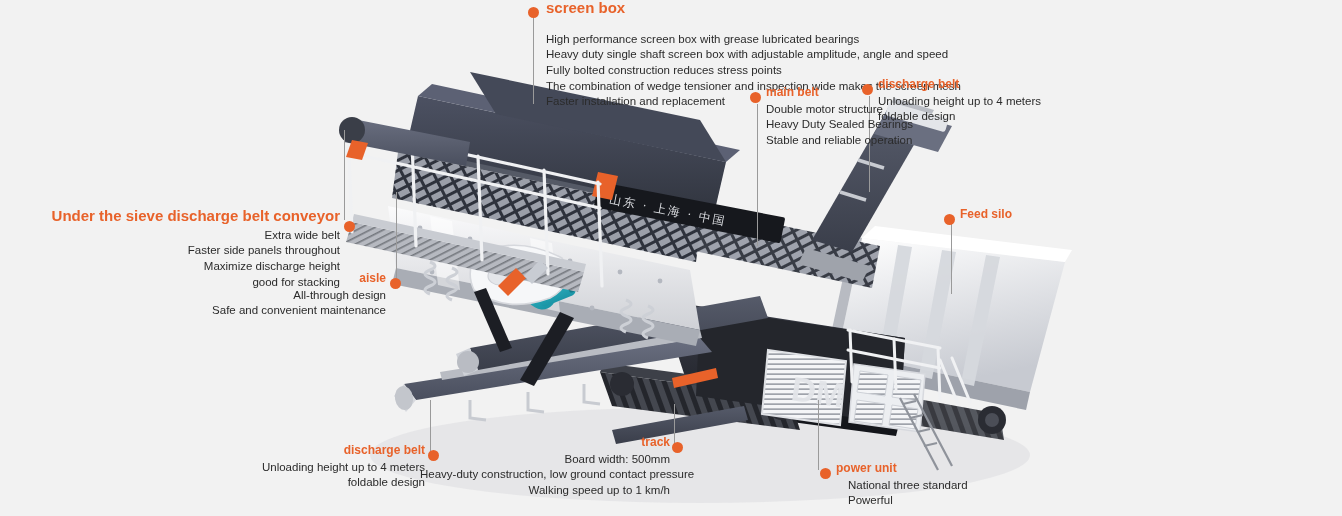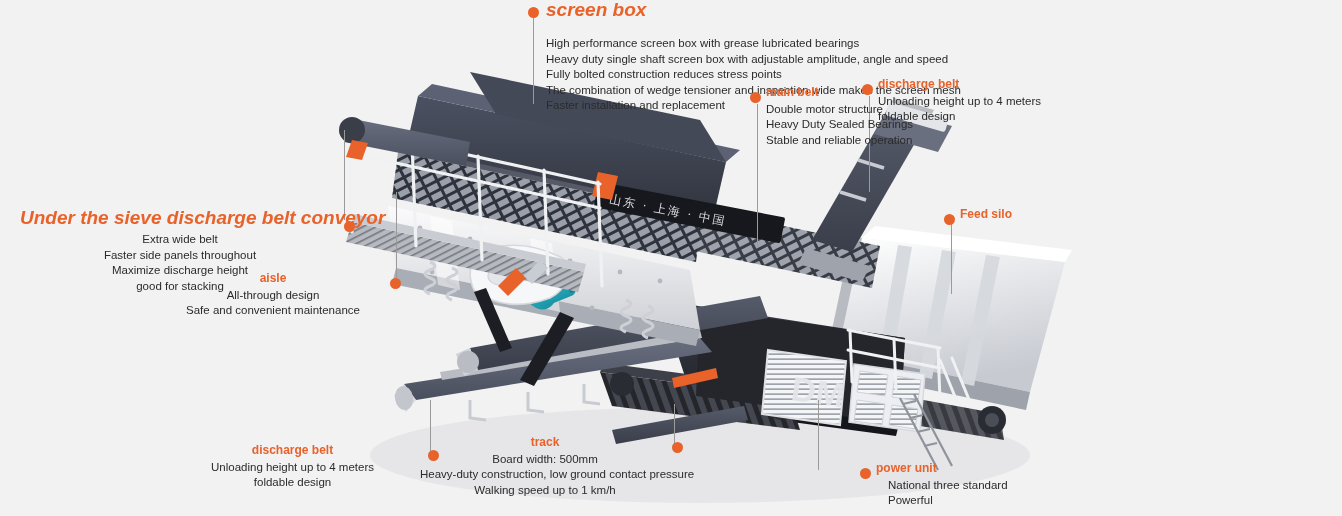--- a/index.html
+++ b/index.html
@@ -18,32 +18,32 @@
   
   .callout{position:absolute;}
   .callout .title{
     color:#e8622a;font-weight:bold;white-space:nowrap;line-height:1.05;
   }
   .callout .lines{
     color:#2b2b2b;font-size:11.5px;line-height:15.6px;white-space:nowrap;
   }
   .callout .lines div{white-space:nowrap;}
 
-  .ca-right{text-align:center;}
+  .ca-right{text-align:right;}
   .ca-left{text-align:left;}
 
   .dot{
     position:absolute;width:11px;height:11px;border-radius:50%;
     background:#e8622a;
   }
   .leader{
     position:absolute;background:#9a9a9a;width:1px;
   }
 
-  .t-lg{font-size:19px;font-style:italic;}
+  .t-lg{font-size:15px;}
   .t-md{font-size:12px;}
 </style>
 </head>
 <body>
 
 <div id="stage">
 
   <div class="machine">
     <svg width="1342" height="516" viewBox="0 0 1342 516" xmlns="http://www.w3.org/2000/svg">
       <defs>
@@ -389,21 +389,21 @@
       <div class="title t-md">track</div>
       <span class="dot" style="left:252px;top:6px;"></span>
     </div>
     <div class="lines" style="margin-top:3px;">
       <div>Board width:  500mm</div>
       <div>Heavy-duty construction, low ground contact pressure</div>
       <div>Walking speed up to 1 km/h</div>
     </div>
   </div>
 
-  <div class="callout ca-left" style="left:860px;top:462px;">
+  <div class="callout ca-left" style="left:820px;top:462px;">
     <div style="position:relative;">
       <span class="dot" style="left:0px;top:6px;"></span>
       <div class="title t-md" style="margin-left:16px;">power unit</div>
     </div>
     <div class="lines" style="margin-left:28px;margin-top:3px;">
       <div>National three standard</div>
       <div>Powerful</div>
     </div>
   </div>
 

